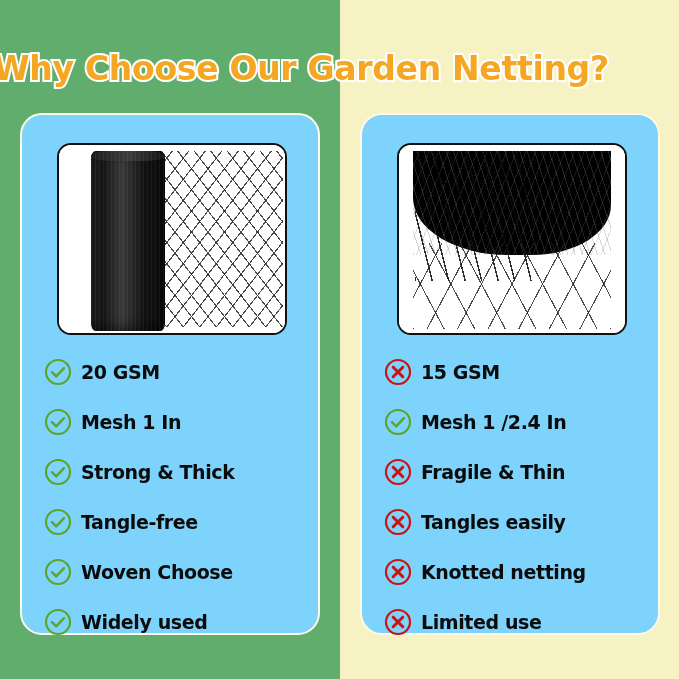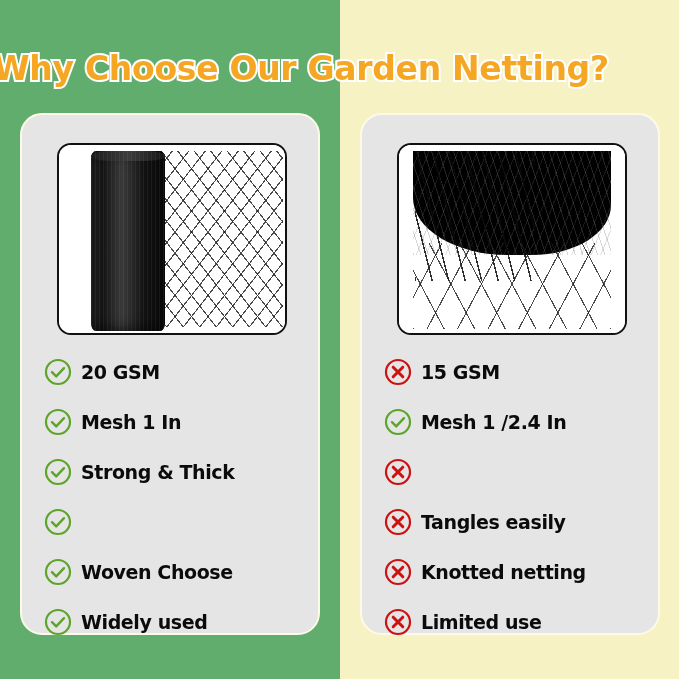--- a/index.html
+++ b/index.html
@@ -29,21 +29,21 @@
     white-space:nowrap;
     -webkit-text-stroke:4px #ffffff;
     paint-order:stroke fill;
     text-shadow:
        0 0 0 #fff;
   }
 
   
   .card{
     position:absolute;top:113px;height:522px;
-    background:#e5e5e5;
+    background:#7dd3fc;
     border-radius:22px;
     border:2px solid #fdfbe8;
     box-sizing:border-box;
     z-index:4;
   }
   .card-left{left:20px;width:300px;}
   .card-right{left:360px;width:300px;}
 
   
   .img-frame{
@@ -163,20 +163,21 @@
               <circle cx="14" cy="14" r="12" fill="none" stroke="#5da52a" stroke-width="2.2"></circle>
               <path d="M8 14.2 L12.2 18.4 L20 10.2" fill="none" stroke="#5da52a" stroke-width="2.4" stroke-linecap="round" stroke-linejoin="round"></path>
             </svg></span>
           <span class="row-label">Strong &amp; Thick</span>
         </div>
         <div class="row">
           <span class="ic"><svg viewBox="0 0 28 28" width="28" height="28">
               <circle cx="14" cy="14" r="12" fill="none" stroke="#5da52a" stroke-width="2.2"></circle>
               <path d="M8 14.2 L12.2 18.4 L20 10.2" fill="none" stroke="#5da52a" stroke-width="2.4" stroke-linecap="round" stroke-linejoin="round"></path>
             </svg></span>
+          <span class="row-label">Tangle-free</span>
         </div>
         <div class="row">
           <span class="ic"><svg viewBox="0 0 28 28" width="28" height="28">
               <circle cx="14" cy="14" r="12" fill="none" stroke="#5da52a" stroke-width="2.2"></circle>
               <path d="M8 14.2 L12.2 18.4 L20 10.2" fill="none" stroke="#5da52a" stroke-width="2.4" stroke-linecap="round" stroke-linejoin="round"></path>
             </svg></span>
           <span class="row-label">Woven Choose</span>
         </div>
         <div class="row">
           <span class="ic"><svg viewBox="0 0 28 28" width="28" height="28">
@@ -211,20 +212,21 @@
               <circle cx="14" cy="14" r="12" fill="none" stroke="#5da52a" stroke-width="2.2"></circle>
               <path d="M8 14.2 L12.2 18.4 L20 10.2" fill="none" stroke="#5da52a" stroke-width="2.4" stroke-linecap="round" stroke-linejoin="round"></path>
             </svg></span>
           <span class="row-label">Mesh 1 /2.4 In</span>
         </div>
         <div class="row">
           <span class="ic"><svg viewBox="0 0 28 28" width="28" height="28">
               <circle cx="14" cy="14" r="12" fill="none" stroke="#cc1111" stroke-width="2.2"></circle>
               <path d="M9.2 9.2 L18.8 18.8 M18.8 9.2 L9.2 18.8" fill="none" stroke="#cc1111" stroke-width="3" stroke-linecap="round"></path>
             </svg></span>
+          <span class="row-label">Fragile &amp; Thin</span>
         </div>
         <div class="row">
           <span class="ic"><svg viewBox="0 0 28 28" width="28" height="28">
               <circle cx="14" cy="14" r="12" fill="none" stroke="#cc1111" stroke-width="2.2"></circle>
               <path d="M9.2 9.2 L18.8 18.8 M18.8 9.2 L9.2 18.8" fill="none" stroke="#cc1111" stroke-width="3" stroke-linecap="round"></path>
             </svg></span>
           <span class="row-label">Tangles easily</span>
         </div>
         <div class="row">
           <span class="ic"><svg viewBox="0 0 28 28" width="28" height="28">

